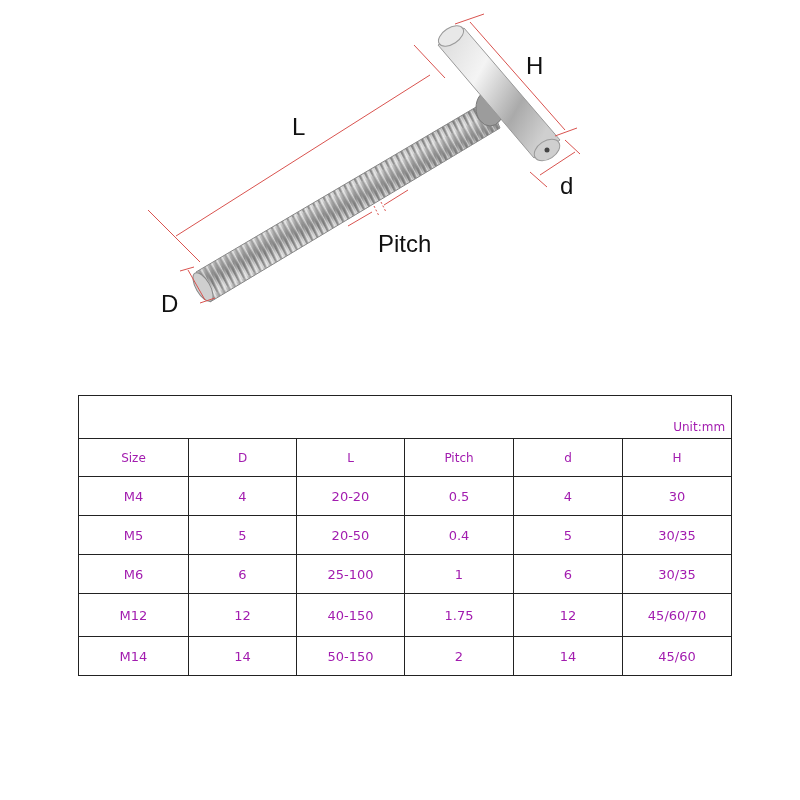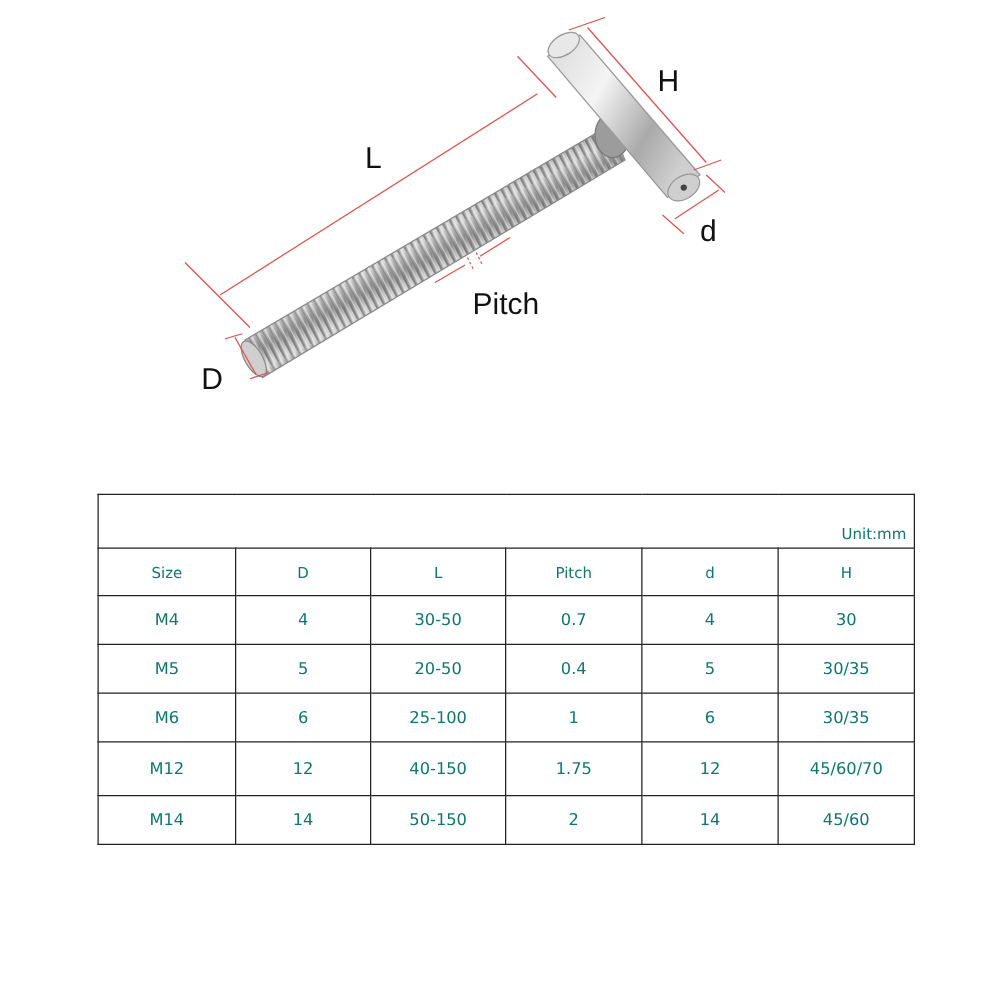--- a/index.html
+++ b/index.html
@@ -1,20 +1,20 @@
 <!DOCTYPE html>
 <html><head>
 <meta charset="utf-8">
 <style>
   html, body { margin: 0; padding: 0; background: #ffffff; }
   body { width: 800px; height: 800px; position: relative; overflow: hidden; font-family: "Liberation Sans", sans-serif; }
   .figure { position: absolute; left: 0; top: 0; width: 800px; height: 380px; }
   .dim-label { position: absolute; font-family: "Liberation Sans", sans-serif; color: #111; font-size: 24px; line-height: 1; }
   table.spec { position: absolute; left: 78px; top: 395px; border-collapse: collapse; width: 653px; table-layout: fixed; }
-  table.spec td, table.spec th { border: 1.5px solid #222; text-align: center; font-size: 13px; color: #0f766e; font-weight: normal; padding: 0; font-family: "DejaVu Sans", sans-serif; }
+  table.spec td, table.spec th { border: 1.5px solid #222; text-align: center; font-size: 13px; color: #a21caf; font-weight: normal; padding: 0; font-family: "DejaVu Sans", sans-serif; }
   table.spec tr.unit td { height: 38px; text-align: right; vertical-align: bottom; padding: 0 6px 4px 0; font-size: 12px; }
   table.spec tr.head th { height: 37px; font-size: 12px; }
   table.spec tr.row td { height: 38px; }
   table.spec tr.row.tall td { height: 42px; }
 </style>
 </head>
 <body>
 
 <div class="figure">
   <svg width="800" height="380" viewBox="0 0 800 380">
@@ -100,22 +100,22 @@
     <th>Size</th>
     <th>D</th>
     <th>L</th>
     <th>Pitch</th>
     <th>d</th>
     <th>H</th>
   </tr>
   <tr class="row">
     <td>M4</td>
     <td>4</td>
-    <td>30-50</td>
-    <td>0.7</td>
+    <td>20-20</td>
+    <td>0.5</td>
     <td>4</td>
     <td>30</td>
   </tr>
   <tr class="row">
     <td>M5</td>
     <td>5</td>
     <td>20-50</td>
     <td>0.4</td>
     <td>5</td>
     <td>30/35</td>

